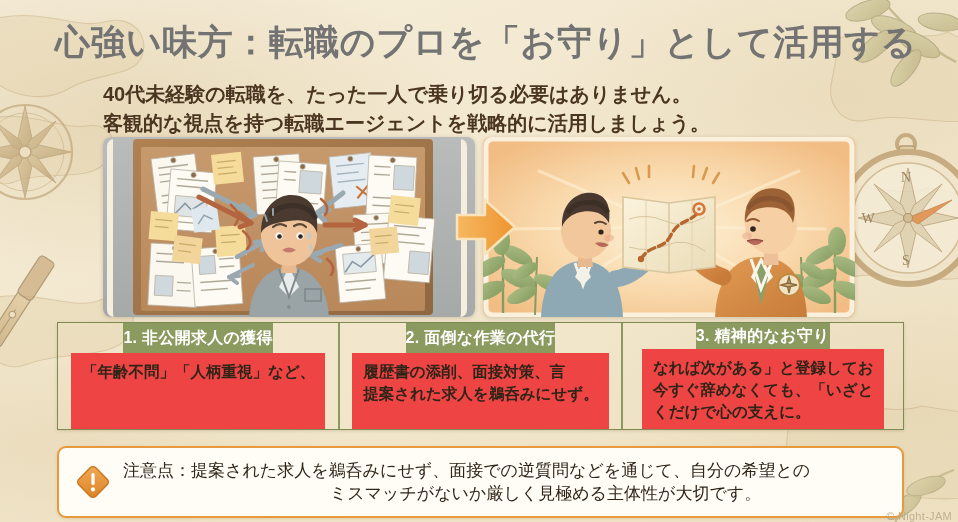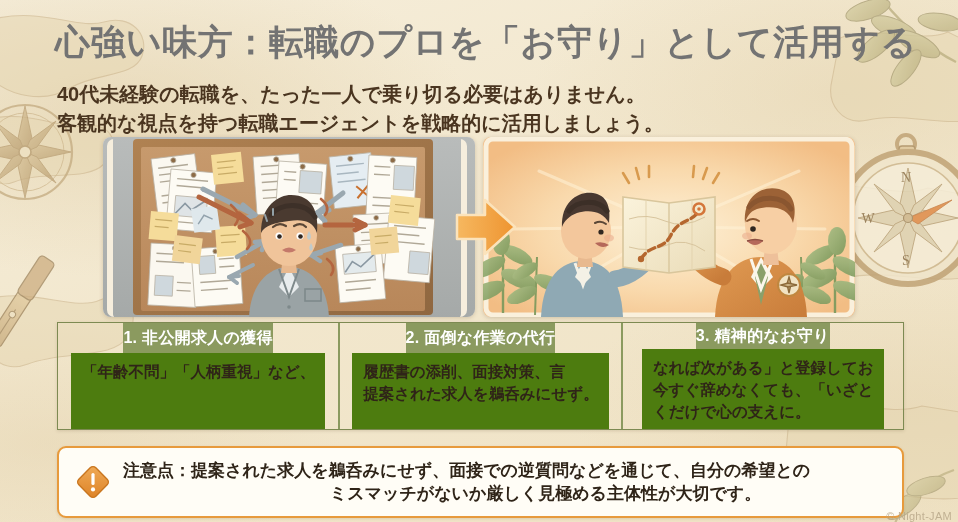--- a/index.html
+++ b/index.html
@@ -50,21 +50,21 @@
   .subtitle {
     position: absolute;
     left: 57px;
     top: 80px;
     width: 700px;
     font-size: 20px;
     font-weight: bold;
     color: #4a3520;
     line-height: 1.45;
   }
-  .subtitle div { white-space: nowrap; }
+  .subtitle div { white-space: nowrap; margin-left: 46px; }
 
   
   .illus-row {
     position: absolute;
     left: 103px;
     top: 137px;
     width: 752px;
     height: 180px;
   }
   .panel {
@@ -118,21 +118,21 @@
     font-size: 16px;
     font-weight: bold;
     display: flex;
     align-items: center;
     justify-content: center;
     letter-spacing: 0.3px;
     white-space: nowrap;
   }
   .card-body {
     flex: 1;
-    background: #4d7c0f;
+    background: #ef4444;
     color: #2f2418;
     font-size: 15.5px;
     font-weight: bold;
     line-height: 1.42;
     padding: 8px 10px 6px 11px;
     box-sizing: border-box;
   }
 
   
   .warn {
@@ -152,21 +152,21 @@
   }
   .warn-icon {
     flex: 0 0 auto;
     width: 40px;
     height: 40px;
     margin-right: 10px;
   }
   .warn-text {
     flex: 1;
     font-size: 17px;
-    font-weight: bold;
+    font-weight: normal;
     color: #2f2418;
     line-height: 1.38;
     min-width: 0;
   }
   .warn-text div { white-space: nowrap; }
   .warn-text .l2 { text-align: center; padding-left: 78px; }
 
   .watermark {
     position: absolute;
     right: 6px;

